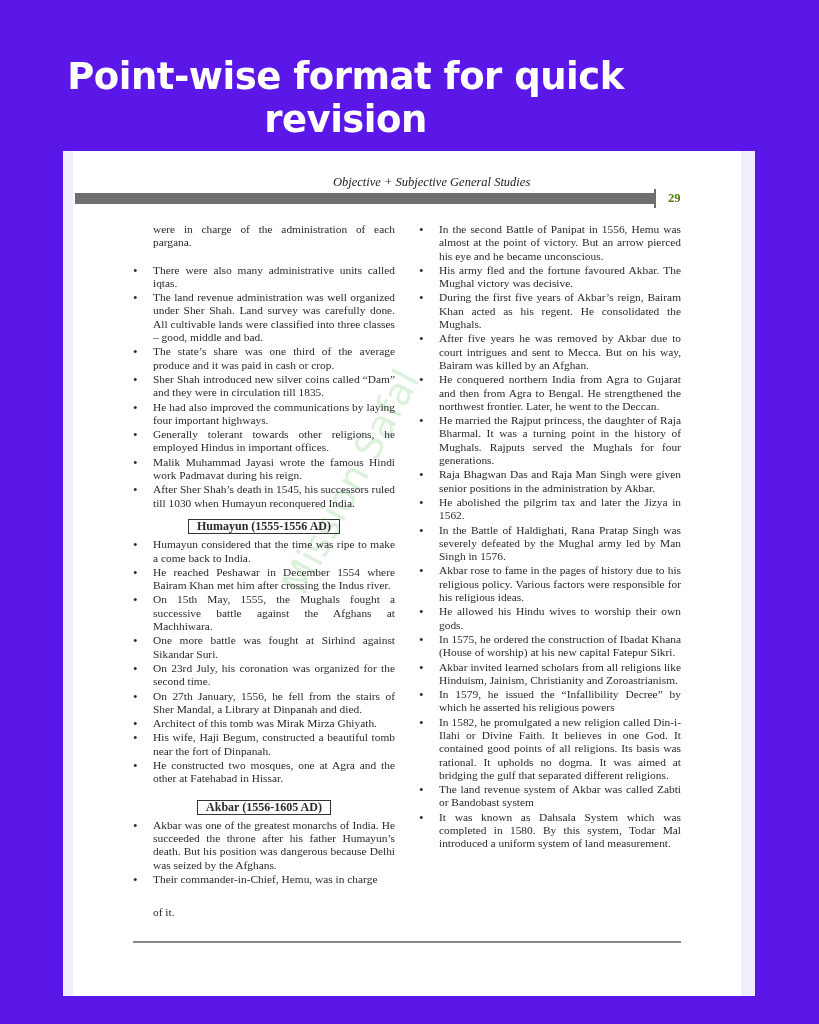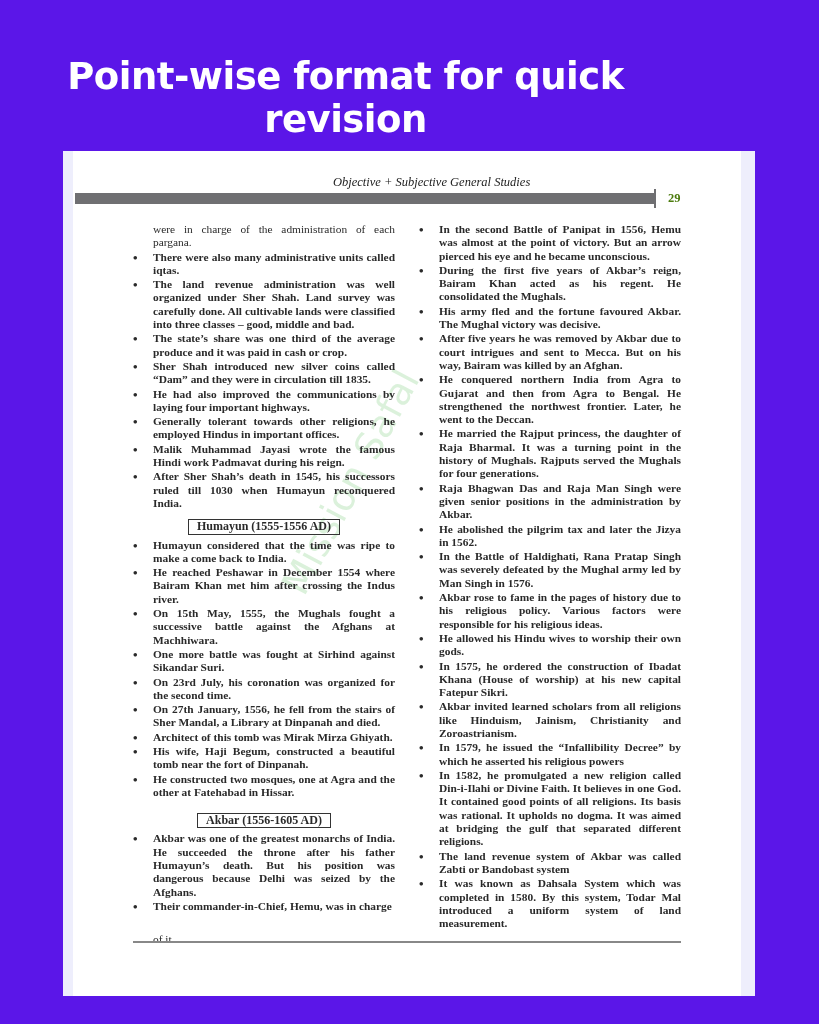--- a/index.html
+++ b/index.html
@@ -9,23 +9,23 @@
   .page-edge-l { position:absolute; left:0; top:0; width:10px; height:100%; background:#eeeefc; }
   .page-edge-r { position:absolute; right:0; top:0; width:14px; height:100%; background:#eeeefc; }
   .running-head { position:absolute; left:270px; top:24px; font-style:italic; font-weight:normal; font-size:12.5px; color:#222; }
   .head-bar { position:absolute; left:12px; top:42px; width:580px; height:11px; background:#6f6f72; }
   .head-bar-cap { position:absolute; left:591px; top:38px; width:2px; height:19px; background:#6f6f72; }
   .page-num { position:absolute; left:605px; top:40px; font-weight:bold; font-size:12.5px; color:#4d7c0f; }
   .col { position:absolute; top:72px; width:262px; font-size:11.4px; line-height:13.3px; color:#2a2a2a; }
   .col.left { left:70px; }
   .col.right { left:356px; }
   .col ul { list-style:none; margin:0; padding:0; }
-  .col li { position:relative; padding-left:20px; text-align:justify; margin-bottom:1px;font-weight:bold; }
+  .col li { position:relative; padding-left:20px; text-align:justify; margin-bottom:1px; }
   .col li::before { content:"\2022"; position:absolute; left:0; top:0; font-size:13px; }
-  .cont { padding-left:20px; text-align:justify; margin-bottom:1px; }
+  .cont { padding-left:20px; text-align:justify; margin-bottom:14px; }
   .section-head { text-align:center; margin:9px 0 4px 0; }
   .section-head span { display:inline-block; border:1px solid #333; padding:0 8px; font-weight:bold; font-size:12px; }
   .tail { padding-left:20px; margin-top:20px; }
   .bottom-rule { position:absolute; left:70px; top:790px; width:548px; height:2px; background:#888; }
   .watermark { position:absolute; left:210px; top:430px; transform:rotate(-62deg); transform-origin:left top; font-family:"DejaVu Sans", sans-serif; font-size:38px; color:rgba(110,200,110,0.25); white-space:nowrap; pointer-events:none; }
 </style>
 </head>
 <body>
 
 <div class="banner-title">Point-wise format for quick revision</div>
@@ -73,22 +73,22 @@
     <ul>
       <li>Akbar was one of the greatest monarchs of India. He succeeded the throne after his father Humayun’s death. But his position was dangerous because Delhi was seized by the Afghans.</li>
       <li>Their commander-in-Chief, Hemu, was in charge</li>
     </ul>
     <div class="tail">of it.</div>
   </div>
 
   <div class="col right">
     <ul>
       <li>In the second Battle of Panipat in 1556, Hemu was almost at the point of victory. But an arrow pierced his eye and he became unconscious.</li>
+      <li>His army fled and the fortune favoured Akbar. The Mughal victory was decisive.</li>
       <li>During the first five years of Akbar’s reign, Bairam Khan acted as his regent. He consolidated the Mughals.</li>
-      <li>His army fled and the fortune favoured Akbar. The Mughal victory was decisive.</li>
       <li>After five years he was removed by Akbar due to court intrigues and sent to Mecca. But on his way, Bairam was killed by an Afghan.</li>
       <li>He conquered northern India from Agra to Gujarat and then from Agra to Bengal. He strengthened the northwest frontier. Later, he went to the Deccan.</li>
       <li>He married the Rajput princess, the daughter of Raja Bharmal. It was a turning point in the history of Mughals. Rajputs served the Mughals for four generations.</li>
       <li>Raja Bhagwan Das and Raja Man Singh were given senior positions in the administration by Akbar.</li>
       <li>He abolished the pilgrim tax and later the Jizya in 1562.</li>
       <li>In the Battle of Haldighati, Rana Pratap Singh was severely defeated by the Mughal army led by Man Singh in 1576.</li>
       <li>Akbar rose to fame in the pages of history due to his religious policy. Various factors were responsible for his religious ideas.</li>
       <li>He allowed his Hindu wives to worship their own gods.</li>
       <li>In 1575, he ordered the construction of Ibadat Khana (House of worship) at his new capital Fatepur Sikri.</li>
       <li>Akbar invited learned scholars from all religions like Hinduism, Jainism, Christianity and Zoroastrianism.</li>

